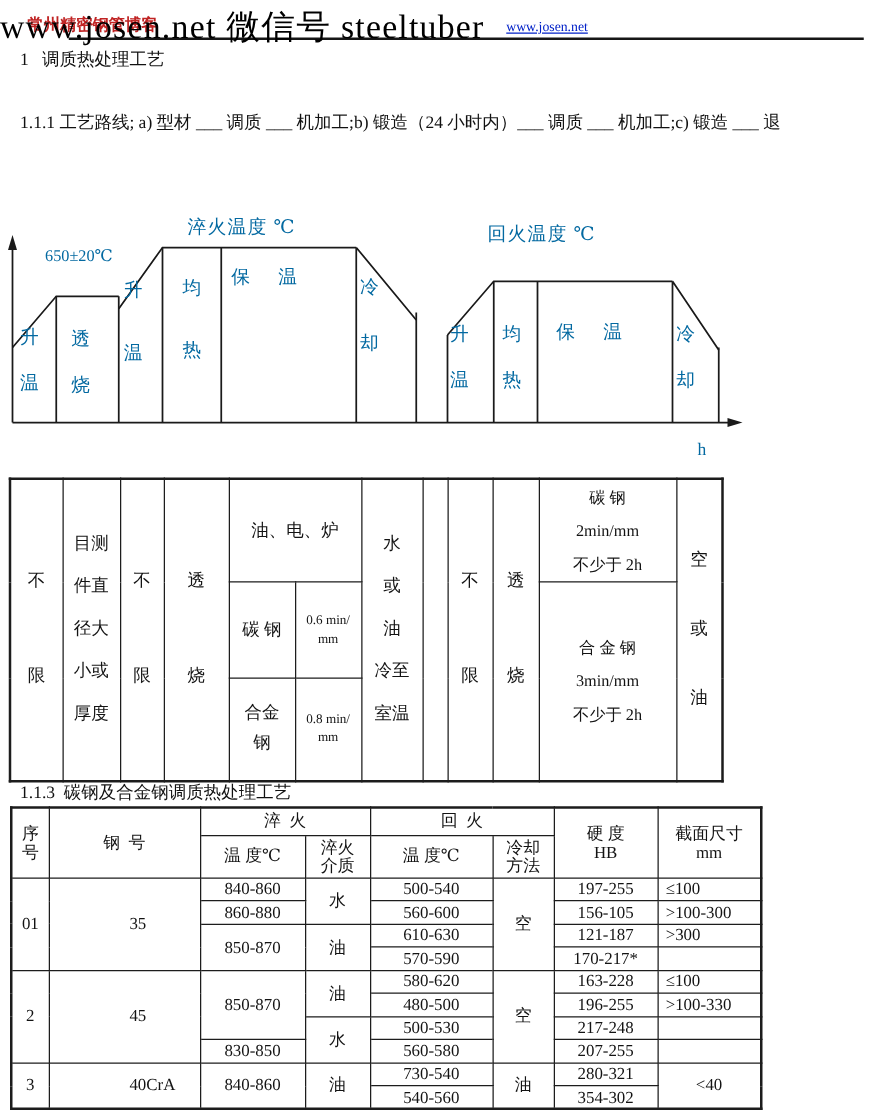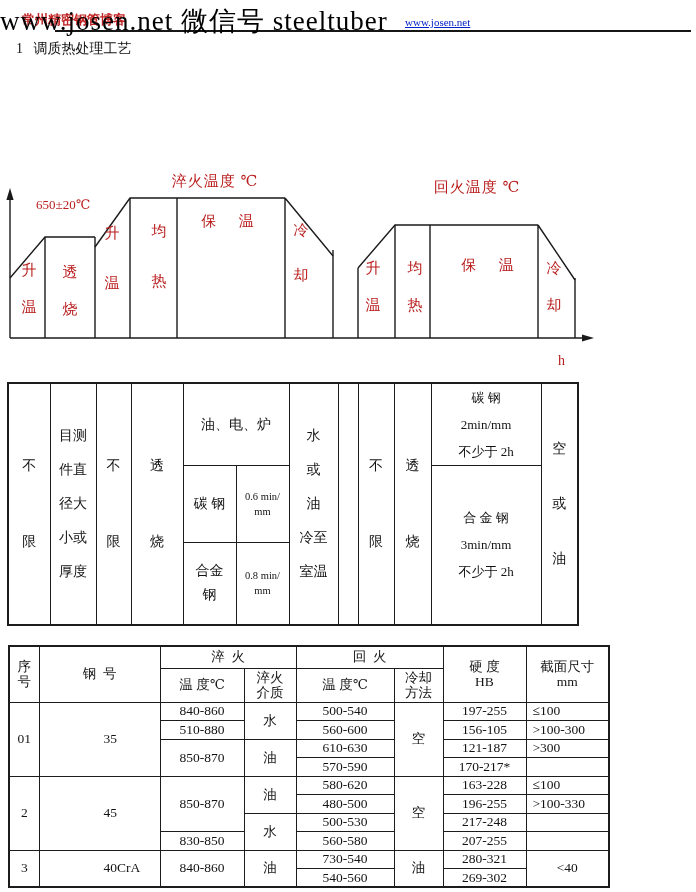--- a/index.html
+++ b/index.html
@@ -12,21 +12,21 @@
   .watermark{position:absolute;left:0;top:3px;font-size:27px;letter-spacing:1px;
     white-space:nowrap;z-index:3;font-weight:normal;}
   .site-name{position:absolute;left:22px;top:11px;font-size:13px;font-weight:bold;z-index:2;}
   .head-link{position:absolute;left:405px;top:16px;font-size:11px;text-decoration:underline;z-index:4;}
   .head-rule{position:absolute;left:55px;top:30px;width:636px;border-top:2px solid #161616;z-index:1;}
   
   .para{position:absolute;left:16px;font-size:14px;line-height:18px;white-space:pre;}
   
   #diagram{position:absolute;left:0;top:170px;width:640px;height:212px;}
   #diagram svg{position:absolute;left:0;top:0;}
-  .dlabel{position:absolute;font-size:15px;text-align:center;white-space:pre-wrap;color:#b91c1c;}
+  .dlabel{position:absolute;font-size:15px;white-space:pre-wrap;color:#0369a1;}
   .dtitle{font-size:15px;letter-spacing:1px;}
   
   table{border-collapse:collapse;table-layout:fixed;position:absolute;background:#fff;}
   td{border:1.5px solid #1c1c1c;text-align:center;vertical-align:middle;
      padding:0;white-space:pre-wrap;font-size:14px;color:#131313;}
   #spec-table{left:7px;top:382px;width:570px;height:240px;border:2px solid #1c1c1c;}
   #spec-table td.lh76{line-height:76px;}
   #spec-table td.lh34{line-height:34px;margin-top:10px;}
   #spec-table td.lh55{line-height:55px;}
   #spec-table td.lh24{line-height:24px;margin-left:16px;}
@@ -42,20 +42,21 @@
 <body>
 
 <div id="page">
 
   <div class="site-name" style="color: rgb(192, 36, 36);">常州精密钢管博客</div>
   <div class="watermark" style="color: #000000;">www.josen.net 微信号 steeltuber</div>
   <a class="head-link" href="#" style="color: rgb(0, 32, 200);">www.josen.net</a>
   <div class="head-rule"></div>
 
   <div class="para" style="top:40px">1   调质热处理工艺</div>
+  <div class="para" style="top:90px">1.1.1 工艺路线; a) 型材 ___ 调质 ___ 机加工;b) 锻造（24 小时内）___ 调质 ___ 机加工;c) 锻造 ___ 退</div>
 
   <div id="diagram">
     <svg width="640" height="212" viewBox="0 0 640 212">
       <g stroke="#1a1a1a" stroke-width="1.4" fill="none">
 
         <path d="M10 27 V168"></path>
         <path d="M10 168 H586"></path>
 
         <path d="M10 108 L45 67 H95"></path>
         <path d="M45 67 V168"></path>
@@ -72,21 +73,21 @@
         <path d="M430 55 V168"></path>
         <path d="M538 55 V168 M538 55 L575 110"></path>
         <path d="M575 108 V168"></path>
       </g>
       <g fill="#1a1a1a" stroke="none">
         <polygon points="10,18 6.4,30 13.6,30"></polygon>
         <polygon points="594,168 582,164.4 582,171.6"></polygon>
       </g>
     </svg>
     <div class="dlabel dtitle" style="left:150px;top:2px;width:130px">淬火温度 ℃</div>
-    <div class="dlabel dtitle" style="left:412px;top:8px;width:130px">回火温度 ℃</div>
+    <div class="dlabel dtitle" style="left:390px;top:8px;width:130px">回火温度 ℃</div>
     <div class="dlabel" style="left:36px;top:27px;font-size:13px">650±20℃</div>
     <div class="dlabel" style="left:16px;top:82px;width:26px;line-height:37px">升
 温</div>
     <div class="dlabel" style="left:57px;top:84px;width:26px;line-height:37px">透
 烧</div>
     <div class="dlabel" style="left:99px;top:38px;width:26px;line-height:50px">升
 温</div>
     <div class="dlabel" style="left:146px;top:36px;width:26px;line-height:50px">均
 热</div>
     <div class="dlabel" style="left:185px;top:42px;width:90px;letter-spacing:5px">保  温</div>
@@ -158,20 +159,21 @@
     </tr>
     <tr style="height:82px">
       <td class="lh24">合金
 钢</td>
       <td class="small">0.8 min/
 mm</td>
     </tr>
   </tbody>
     </table>
 
+  <div class="para" style="top:626px">1.1.3  碳钢及合金钢调质热处理工艺</div>
 
   <table id="process-table">
     <colgroup>
       <col style="width:30px">
         <col style="width:121px">
         <col style="width:84px">
       <col style="width:52px">
         <col style="width:98px">
         <col style="width:49px">
       <col style="width:83px">
@@ -201,21 +203,21 @@
       <td rowspan="4">01</td>
       <td rowspan="4" class="grade">35</td>
       <td>840-860</td>
       <td rowspan="2">水</td>
       <td>500-540</td>
       <td rowspan="4">空</td>
       <td>197-255</td>
       <td class="sec">≤100</td>
     </tr>
     <tr style="height:18.5px">
-      <td>510-880</td>
+      <td>860-880</td>
       <td>560-600</td>
       <td>156-105</td>
       <td class="sec">&gt;100-300</td>
     </tr>
     <tr style="height:18.5px">
       <td rowspan="2">850-870</td>
       <td rowspan="2">油</td>
       <td>610-630</td>
       <td>121-187</td>
       <td class="sec">&gt;300</td>
@@ -257,18 +259,18 @@
       <td rowspan="2" class="grade">40CrA</td>
       <td rowspan="2">840-860</td>
       <td rowspan="2">油</td>
       <td>730-540</td>
       <td rowspan="2">油</td>
       <td>280-321</td>
       <td rowspan="2">&lt;40</td>
     </tr>
     <tr style="height:18.5px">
       <td>540-560</td>
-      <td>269-302</td>
+      <td>354-302</td>
     </tr>
   </tbody>
     </table>
 
 </div>
 
 </body></html>

